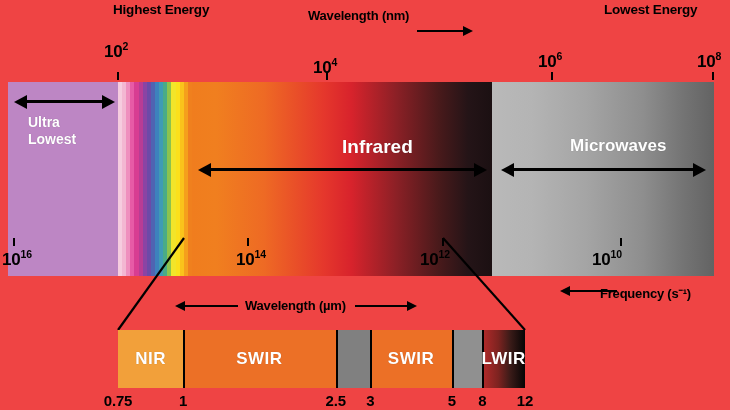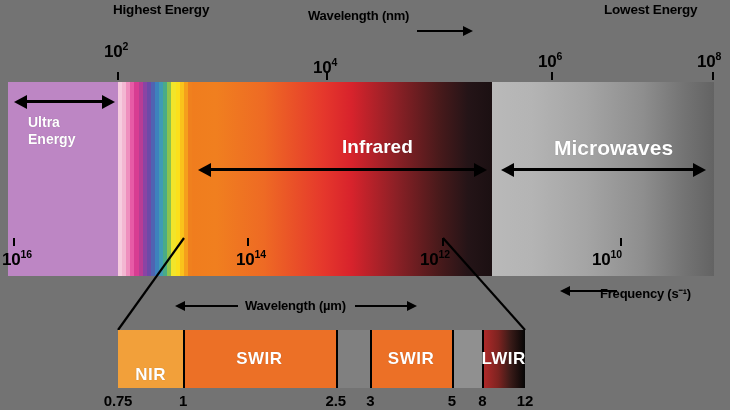--- a/index.html
+++ b/index.html
@@ -8,21 +8,21 @@
     padding: 0;
     background: #ffffff;
   }
   body {
     font-family: "Liberation Sans", sans-serif;
   }
   #stage {
     position: relative;
     width: 730px;
     height: 410px;
-    background: #737373;
+    background: #ef4444;
     overflow: hidden;
   }
   .abs { position: absolute; }
 
   
   .lbl {
     font-family: "Liberation Sans", sans-serif;
     font-weight: bold;
     color: #000000;
     white-space: nowrap;
@@ -187,32 +187,32 @@
     <div class="seg" id="seg-micro"></div>
 
     <div class="abs" style="left:6px; top:12px; width:102px; height:16px;">
       <div class="arrow-head left" style="left:0; top:1px;"></div>
       <div class="arrow-line" style="left:11px; top:6px; width:80px;"></div>
       <div class="arrow-head right" style="left:88px; top:1px;"></div>
     </div>
 
     <div class="abs white-cap" style="left:20px; top:32px; font-size:14px; line-height:17px;">
       <div>Ultra</div>
-      <div>Energy</div>
+      <div>Lowest</div>
     </div>
 
     <div class="abs white-cap" style="left:334px; top:54px; font-size:19px;">Infrared</div>
 
     <div class="abs" style="left:190px; top:80px; width:290px; height:16px;">
       <div class="arrow-head left" style="left:0; top:1px;"></div>
       <div class="arrow-line" style="left:11px; top:6px; width:268px;"></div>
       <div class="arrow-head right" style="left:276px; top:1px;"></div>
     </div>
 
-    <div class="abs white-cap" style="left:546px; top:54px; font-size:21px;">Microwaves</div>
+    <div class="abs white-cap" style="left:562px; top:54px; font-size:17px;">Microwaves</div>
 
     <div class="abs" style="left:493px; top:80px; width:206px; height:16px;">
       <div class="arrow-head left" style="left:0; top:1px;"></div>
       <div class="arrow-line" style="left:11px; top:6px; width:184px;"></div>
       <div class="arrow-head right" style="left:192px; top:1px;"></div>
     </div>
   </div>
 
   <div class="abs tick-bot" style="left:13px;"></div>
   <div class="abs lbl lbl-tick" style="left:2px; top:248px;">10<sup>16</sup></div>
@@ -244,21 +244,21 @@
 
   <div class="abs lbl lbl-axis" style="left:245px; top:298px;">Wavelength (µm)</div>
 
   <div class="abs" style="left:355px; top:300px; width:64px; height:12px;">
     <div class="arrow-line-thin" style="left:0; top:5px; width:54px;"></div>
     <div class="arrow-head-thin right" style="left:52px; top:1px;"></div>
   </div>
 
   <div id="ir-bar" class="abs">
       <div class="ir-seg" style="left: 0%; width: 16%; background: rgb(242, 160, 58);"></div>
-      <div class="ir-cap white-cap" style="left: 8%; margin-top: 16px;">NIR</div>
+      <div class="ir-cap white-cap" style="left: 8%;">NIR</div>
       <div class="ir-seg" style="left: 16%; width: 37.5%; background: rgb(236, 112, 38);"></div>
       <div class="ir-div" style="left: 16%;"></div>
       <div class="ir-cap white-cap" style="left: 34.75%;">SWIR</div>
       <div class="ir-seg" style="left: 53.5%; width: 8.5%; background: rgb(128, 128, 128);"></div>
       <div class="ir-div" style="left: 53.5%;"></div>
       <div class="ir-seg" style="left: 62%; width: 20%; background: rgb(236, 112, 38);"></div>
       <div class="ir-div" style="left: 62%;"></div>
       <div class="ir-cap white-cap" style="left: 72%;">SWIR</div>
       <div class="ir-seg" style="left: 82%; width: 7.5%; background: rgb(144, 144, 144);"></div>
       <div class="ir-div" style="left: 82%;"></div>

